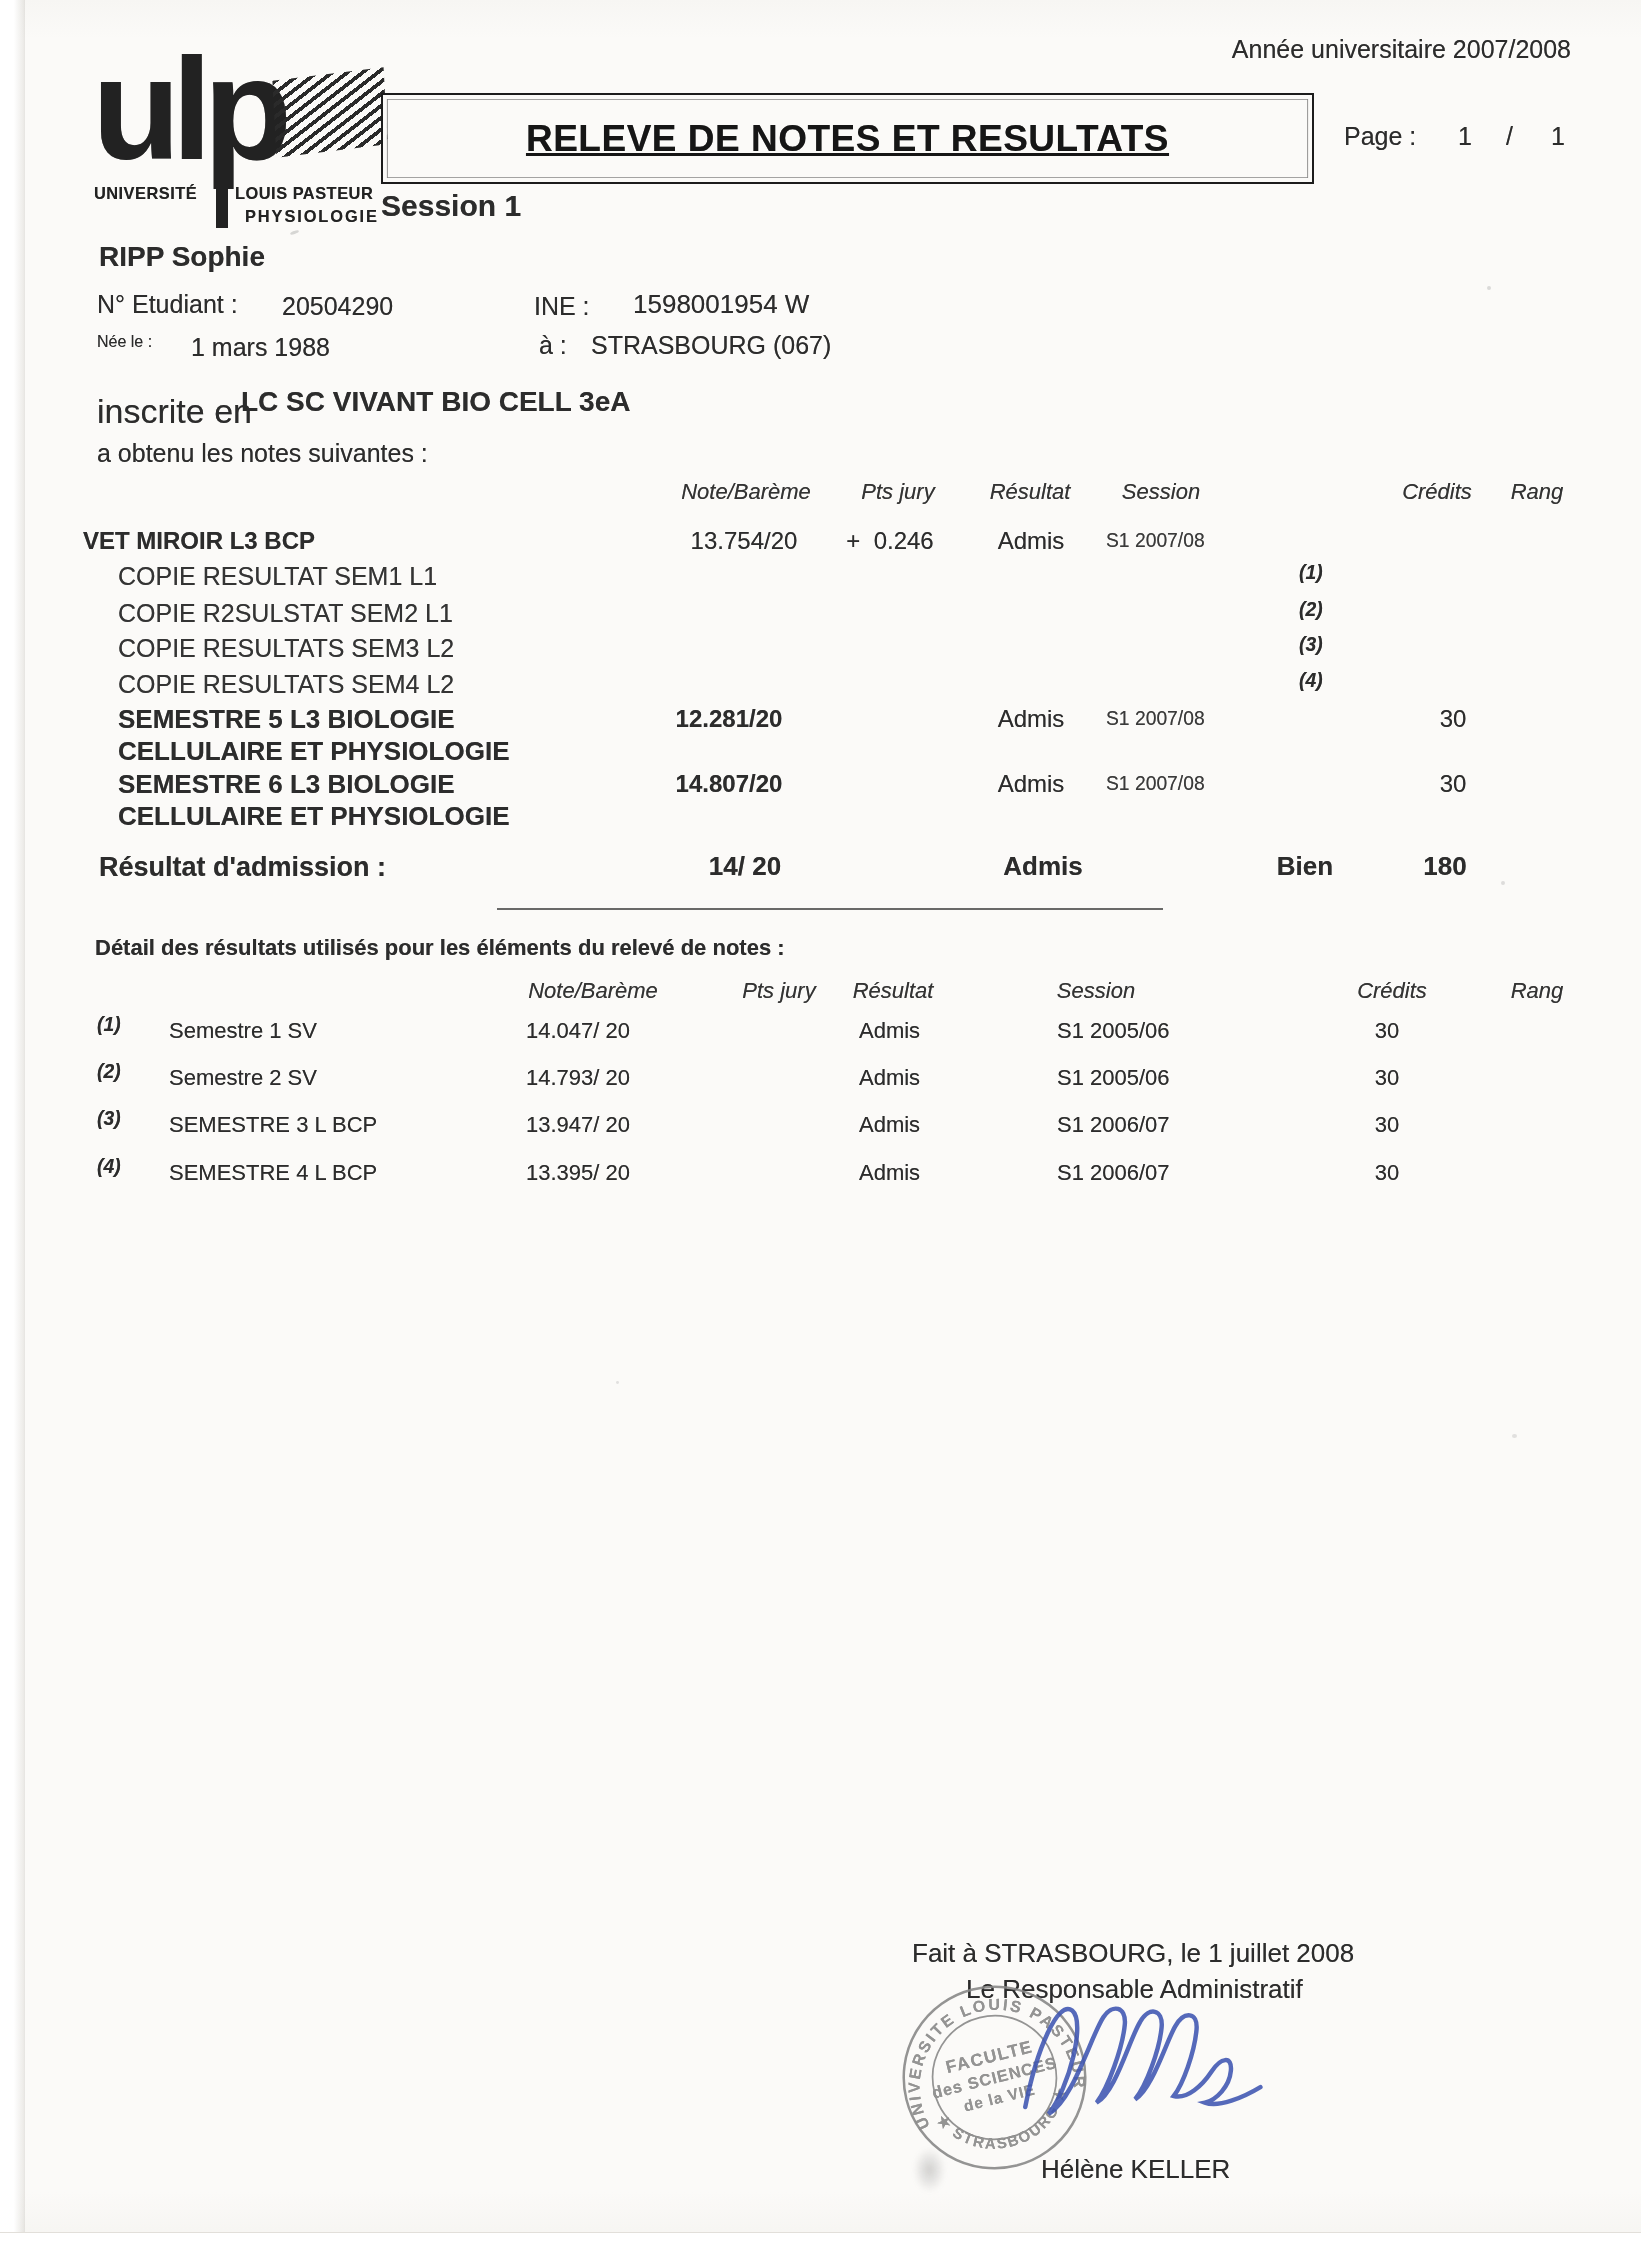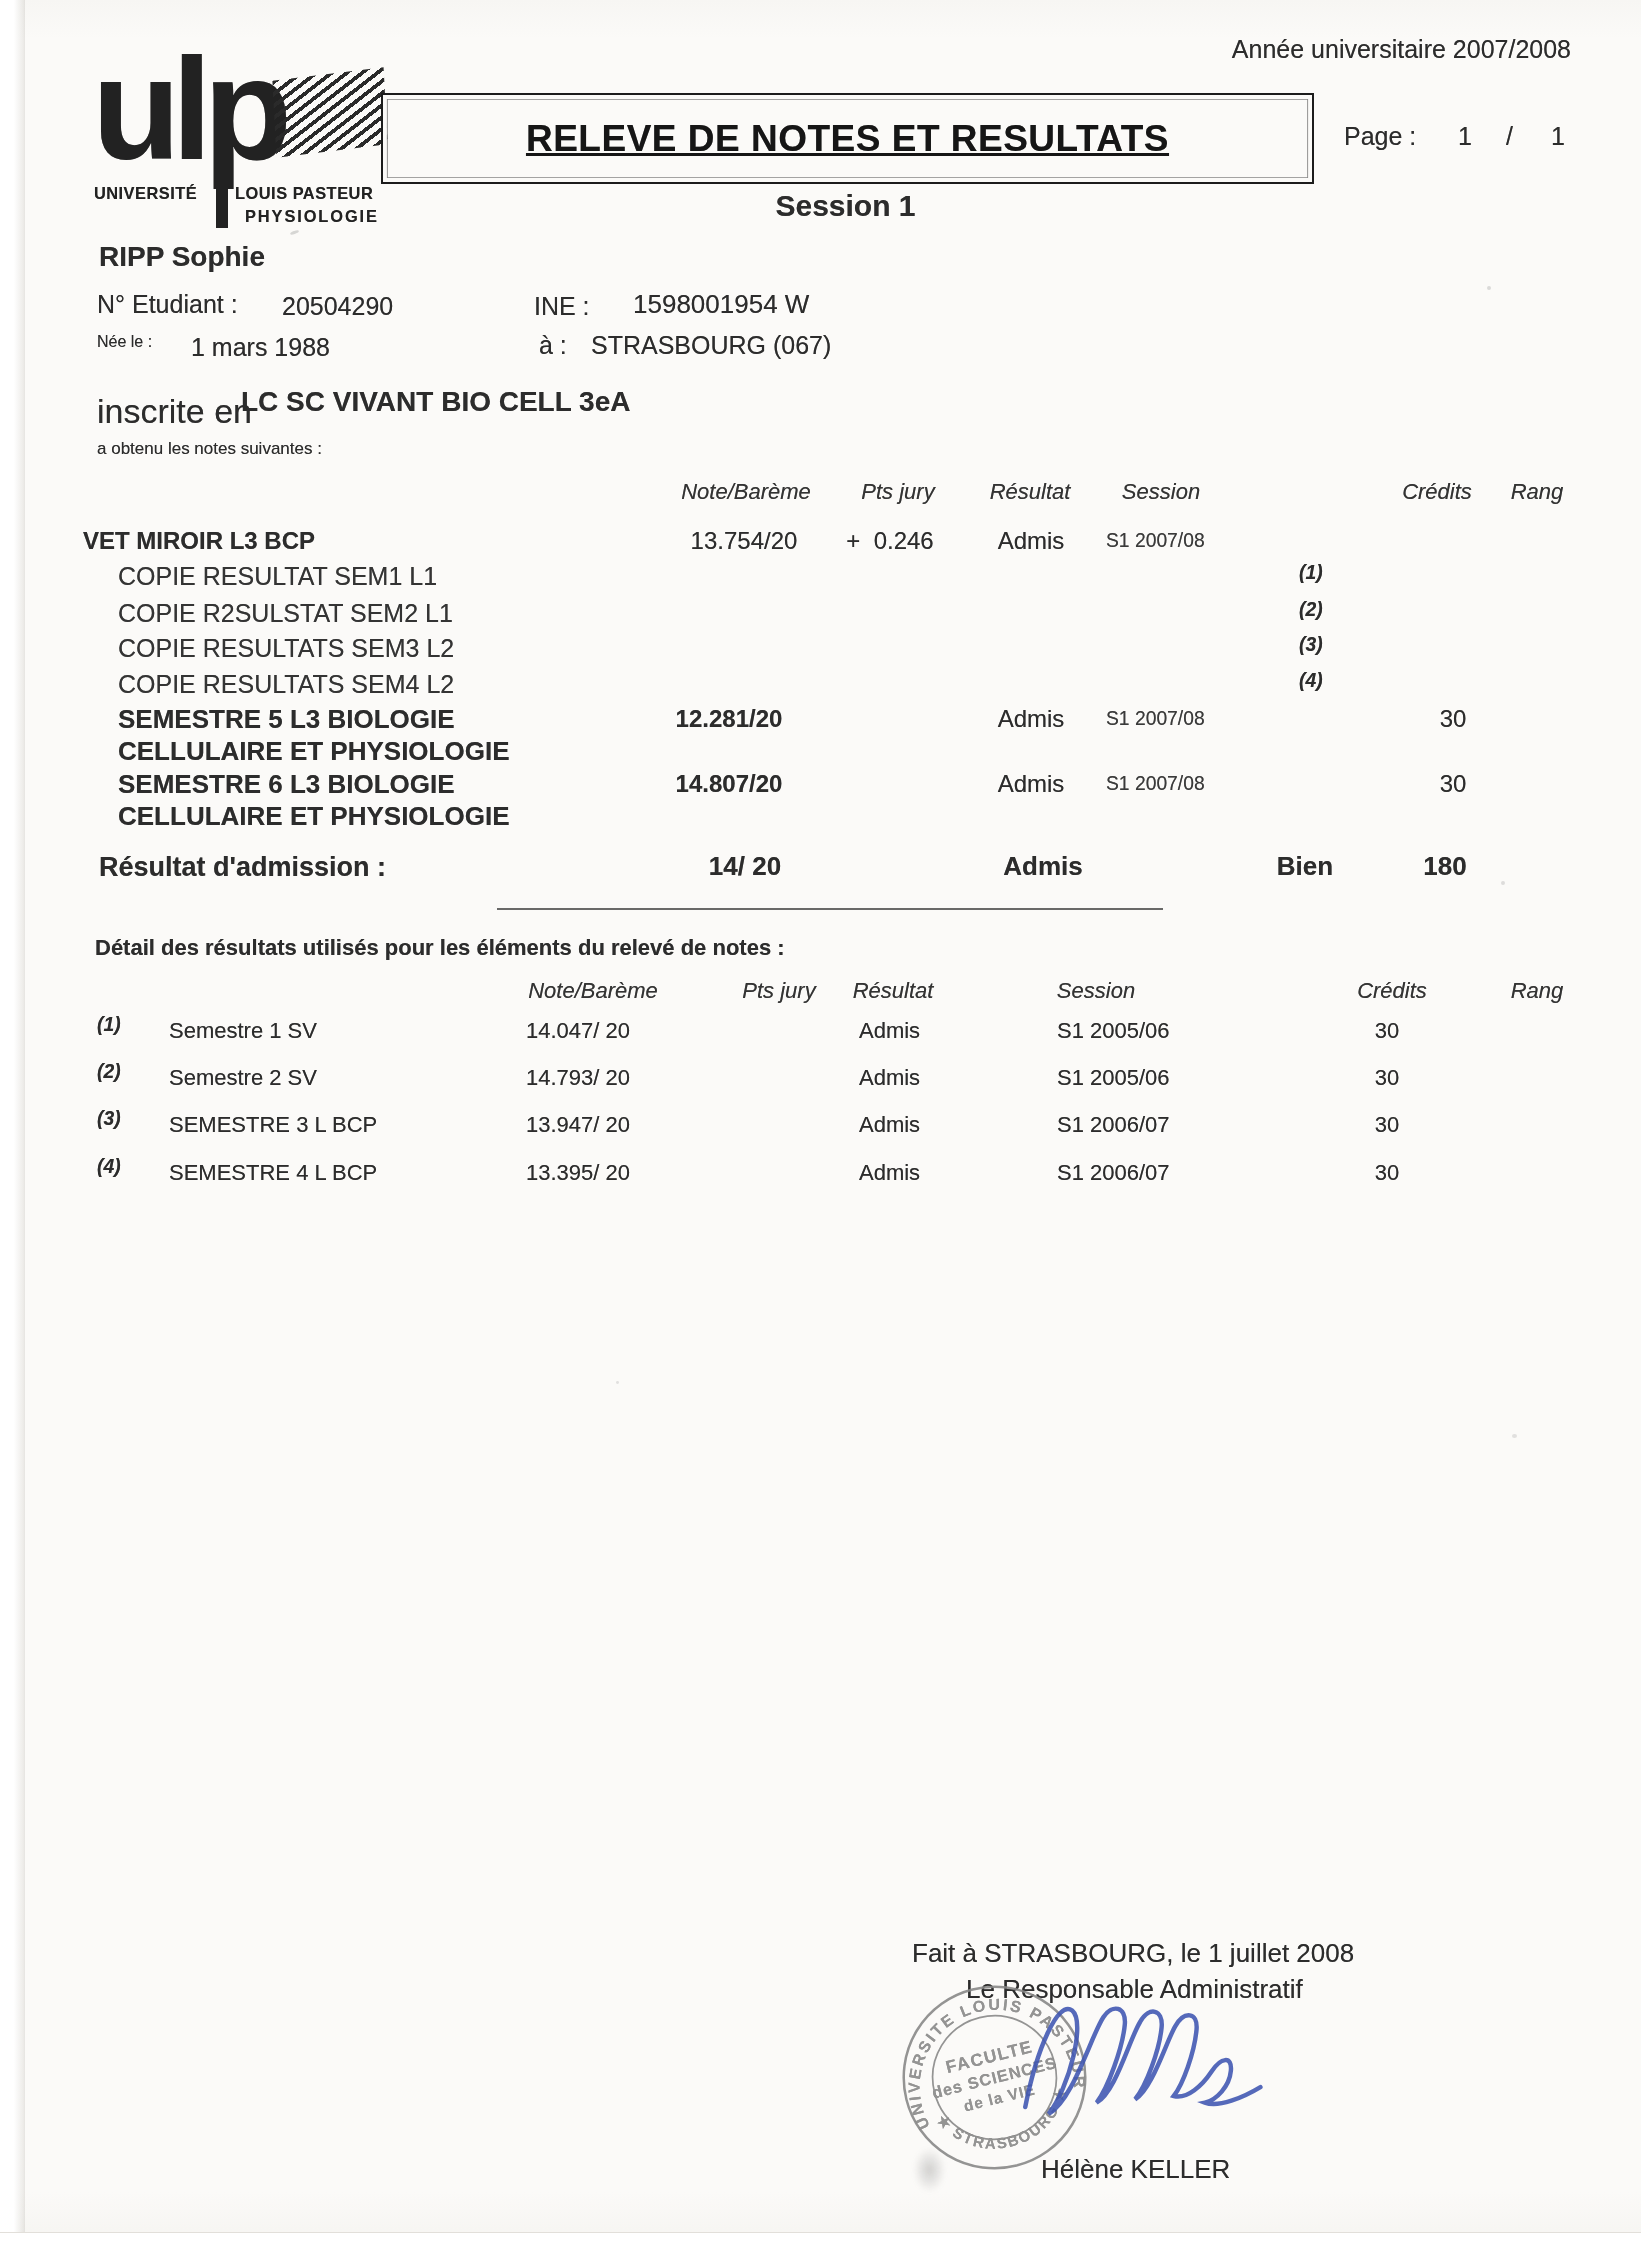--- a/index.html
+++ b/index.html
@@ -78,34 +78,34 @@
     <span>RELEVE DE NOTES ET RESULTATS</span>
   </div>
 
   <div>
     <span class="t" style="left:1344px;top:122px;font-size:25px">Page :</span>
     <span class="t" style="left:1458px;top:122px;font-size:25px">1</span>
     <span class="t" style="left:1506px;top:122px;font-size:25px">/</span>
     <span class="t" style="left:1551px;top:122px;font-size:25px">1</span>
   </div>
 
-  <div class="t b" style="left:381px;top:189px;width:929px;text-align:center;font-size:30px">Session 1</div>
+  <div class="t b" style="left:381px;top:189px;width:929px;font-size:30px">Session 1</div>
 
   <div class="t b" style="left:99px;top:241px;font-size:28px">RIPP Sophie</div>
   <div class="t" style="left:97px;top:290px;font-size:25px">N° Etudiant :</div>
   <div class="t" style="left:282px;top:292px;font-size:25px">20504290</div>
   <div class="t" style="left:534px;top:292px;font-size:25px">INE :</div>
   <div class="t" style="left:633px;top:290px;font-size:26px">1598001954 W</div>
   <div class="t" style="left:97px;top:333px;font-size:16px">Née le :</div>
   <div class="t" style="left:191px;top:333px;font-size:25px">1 mars 1988</div>
   <div class="t" style="left:539px;top:331px;font-size:25px">à :</div>
   <div class="t" style="left:591px;top:331px;font-size:25px">STRASBOURG (067)</div>
   <div class="t" style="left:97px;top:392px;font-size:34px">inscrite en</div>
   <div class="t b" style="left:241px;top:386px;font-size:28px">LC SC VIVANT BIO CELL 3eA</div>
-  <div class="t" style="left:97px;top:439px;font-size:17px">a obtenu les notes suivantes :</div>
+  <div class="t" style="left:97px;top:439px;font-size:25px">a obtenu les notes suivantes :</div>
 
   <div>
     <div class="row" style="top:479px">
       <span class="t hdr c" style="left:746px">Note/Barème</span>
       <span class="t hdr c" style="left:898px">Pts jury</span>
       <span class="t hdr c" style="left:1030px">Résultat</span>
       <span class="t hdr c" style="left:1161px">Session</span>
       <span class="t hdr c" style="left:1437px">Crédits</span>
       <span class="t hdr c" style="left:1537px">Rang</span>
     </div>

